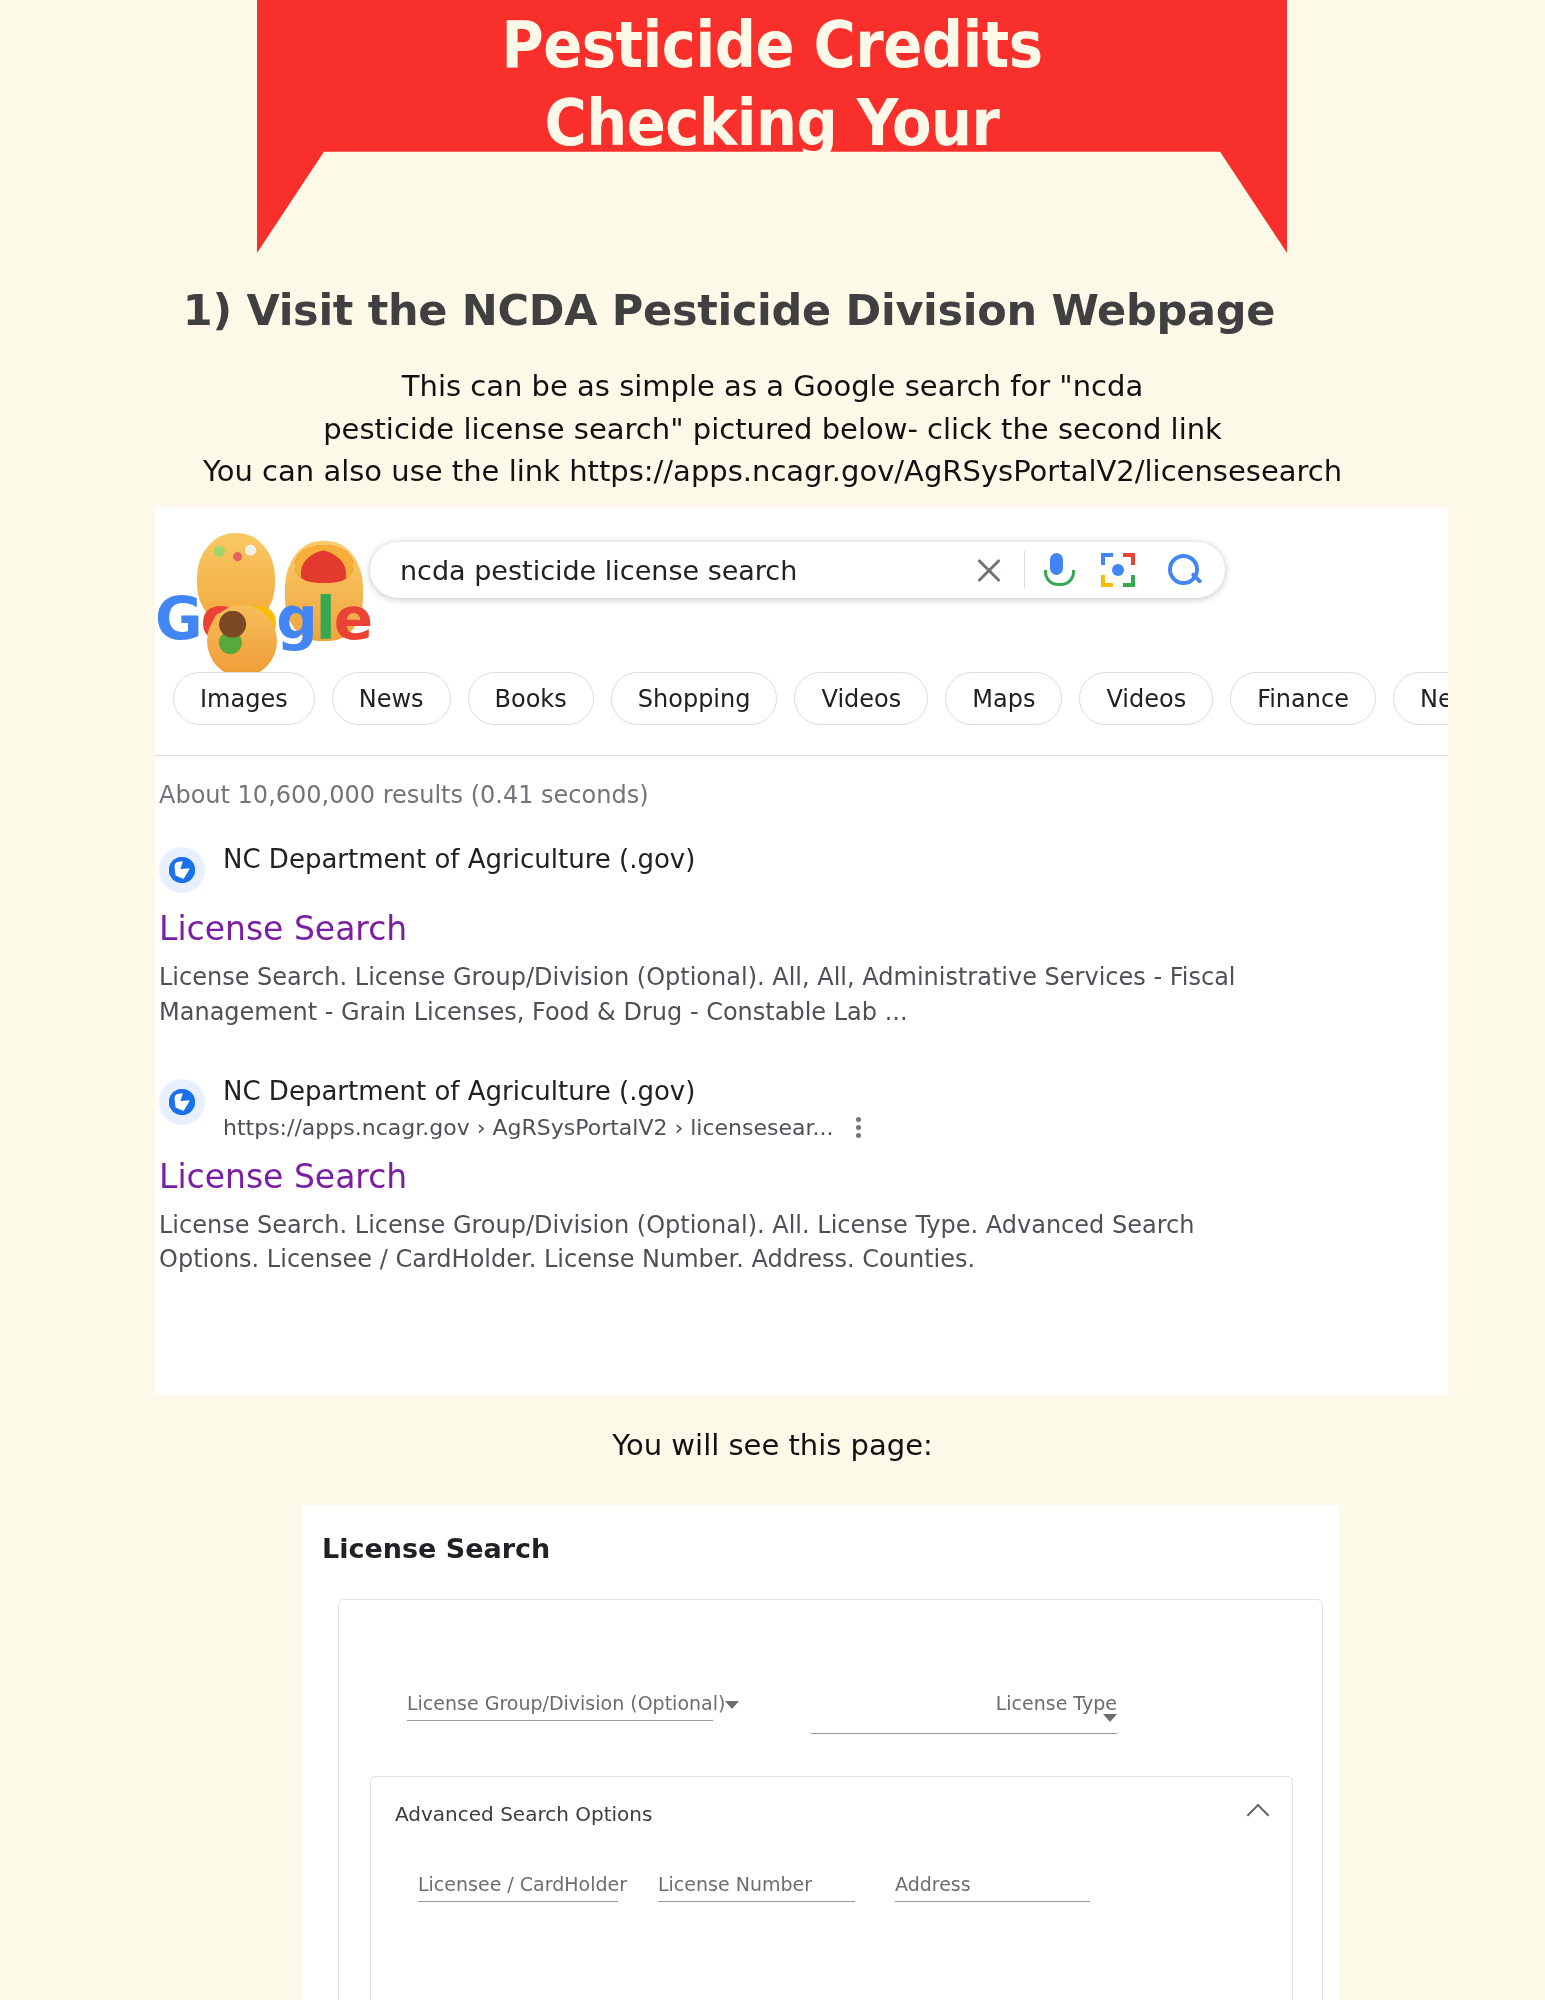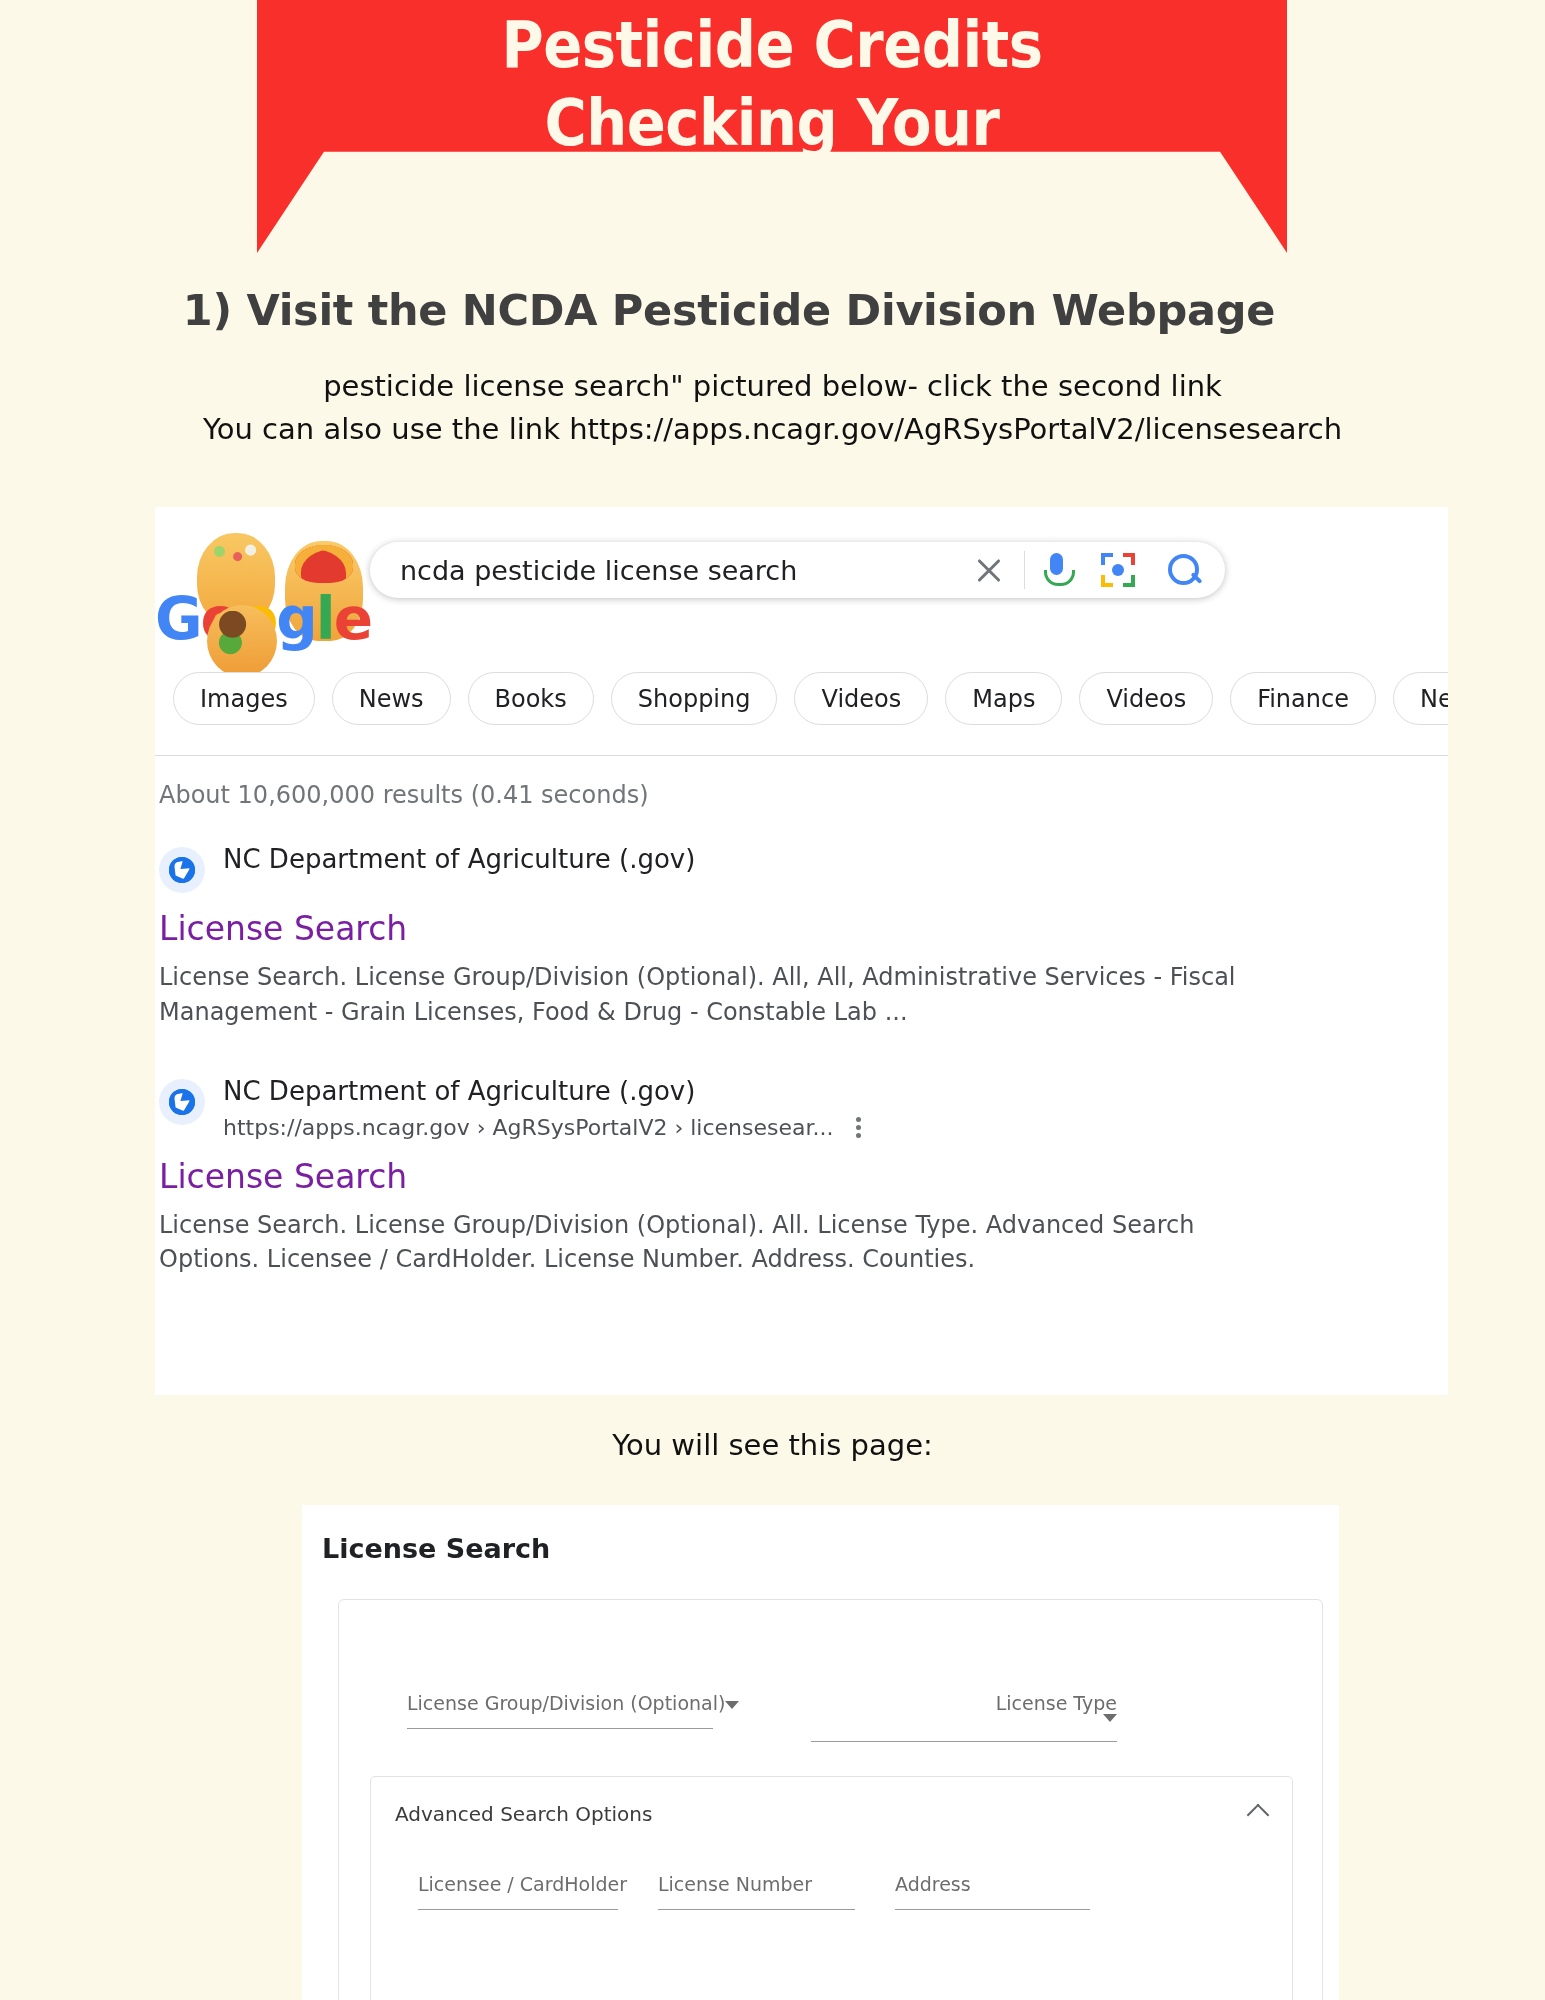--- a/index.html
+++ b/index.html
@@ -331,21 +331,21 @@
   .ls-card {
     position: absolute; left: 36px; top: 94px;
     width: 985px; height: 420px;
     border: 1px solid #e3e3e3;
     border-radius: 6px;
   }
   .ls-field {
     position: absolute;
     border-bottom: 1px solid #9a9a9a;
     display: flex; align-items: flex-end;
-    padding-bottom: 14px;
+    padding-bottom: 6px;
   }
   .ls-field .lbl {
     font-size: 19px; color: #6d6d6d;
     font-family:"DejaVu Sans", sans-serif;
     flex: 1;
     white-space: nowrap;
   }
   .caret {
     width:0;height:0;border-left:7px solid transparent;border-right:7px solid transparent;
     border-top:8px solid #6d6d6d; margin-bottom:5px;
@@ -383,20 +383,21 @@
   <div class="banner-shape"></div>
   <div class="banner-title">
     <span>Pesticide Credits</span>
     <span>Checking Your</span>
   </div>
 </div>
 
 <div class="step-heading">1) Visit the NCDA Pesticide Division Webpage</div>
 
 <div class="intro">
+  <span>This can be as simple as a Google search for "ncda</span>
   <span>pesticide license search" pictured below- click the second link</span>
   <span>You can also use the link https://apps.ncagr.gov/AgRSysPortalV2/licensesearch</span>
 </div>
 
 <div class="google-shot">
 
   <div class="g-header">
 
     <div class="g-logo">
       <div class="doodle doodle-a"></div>

